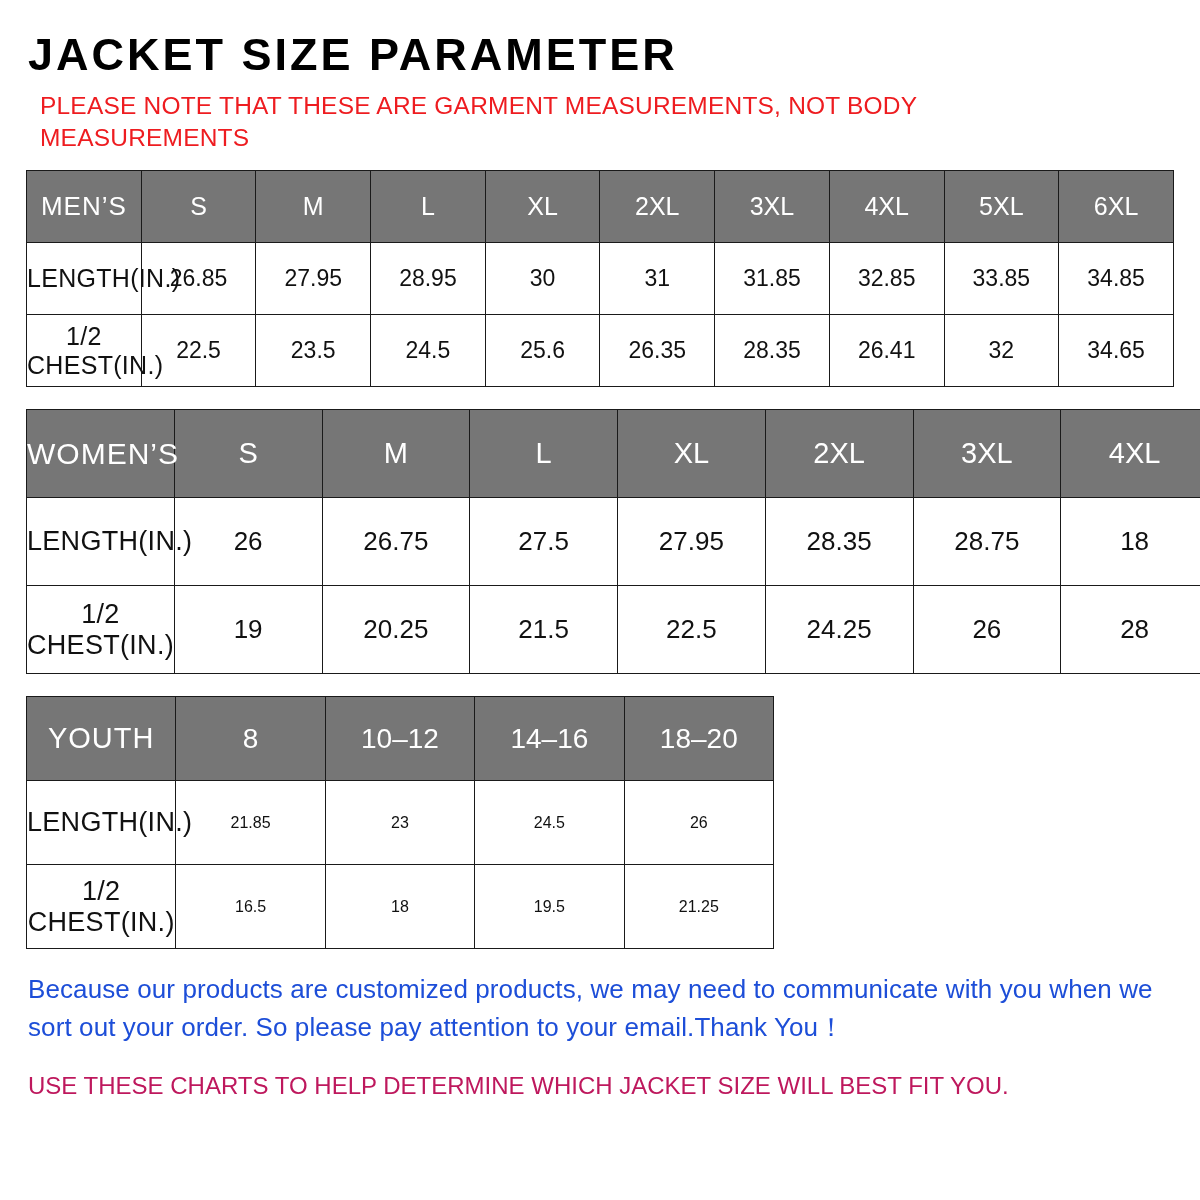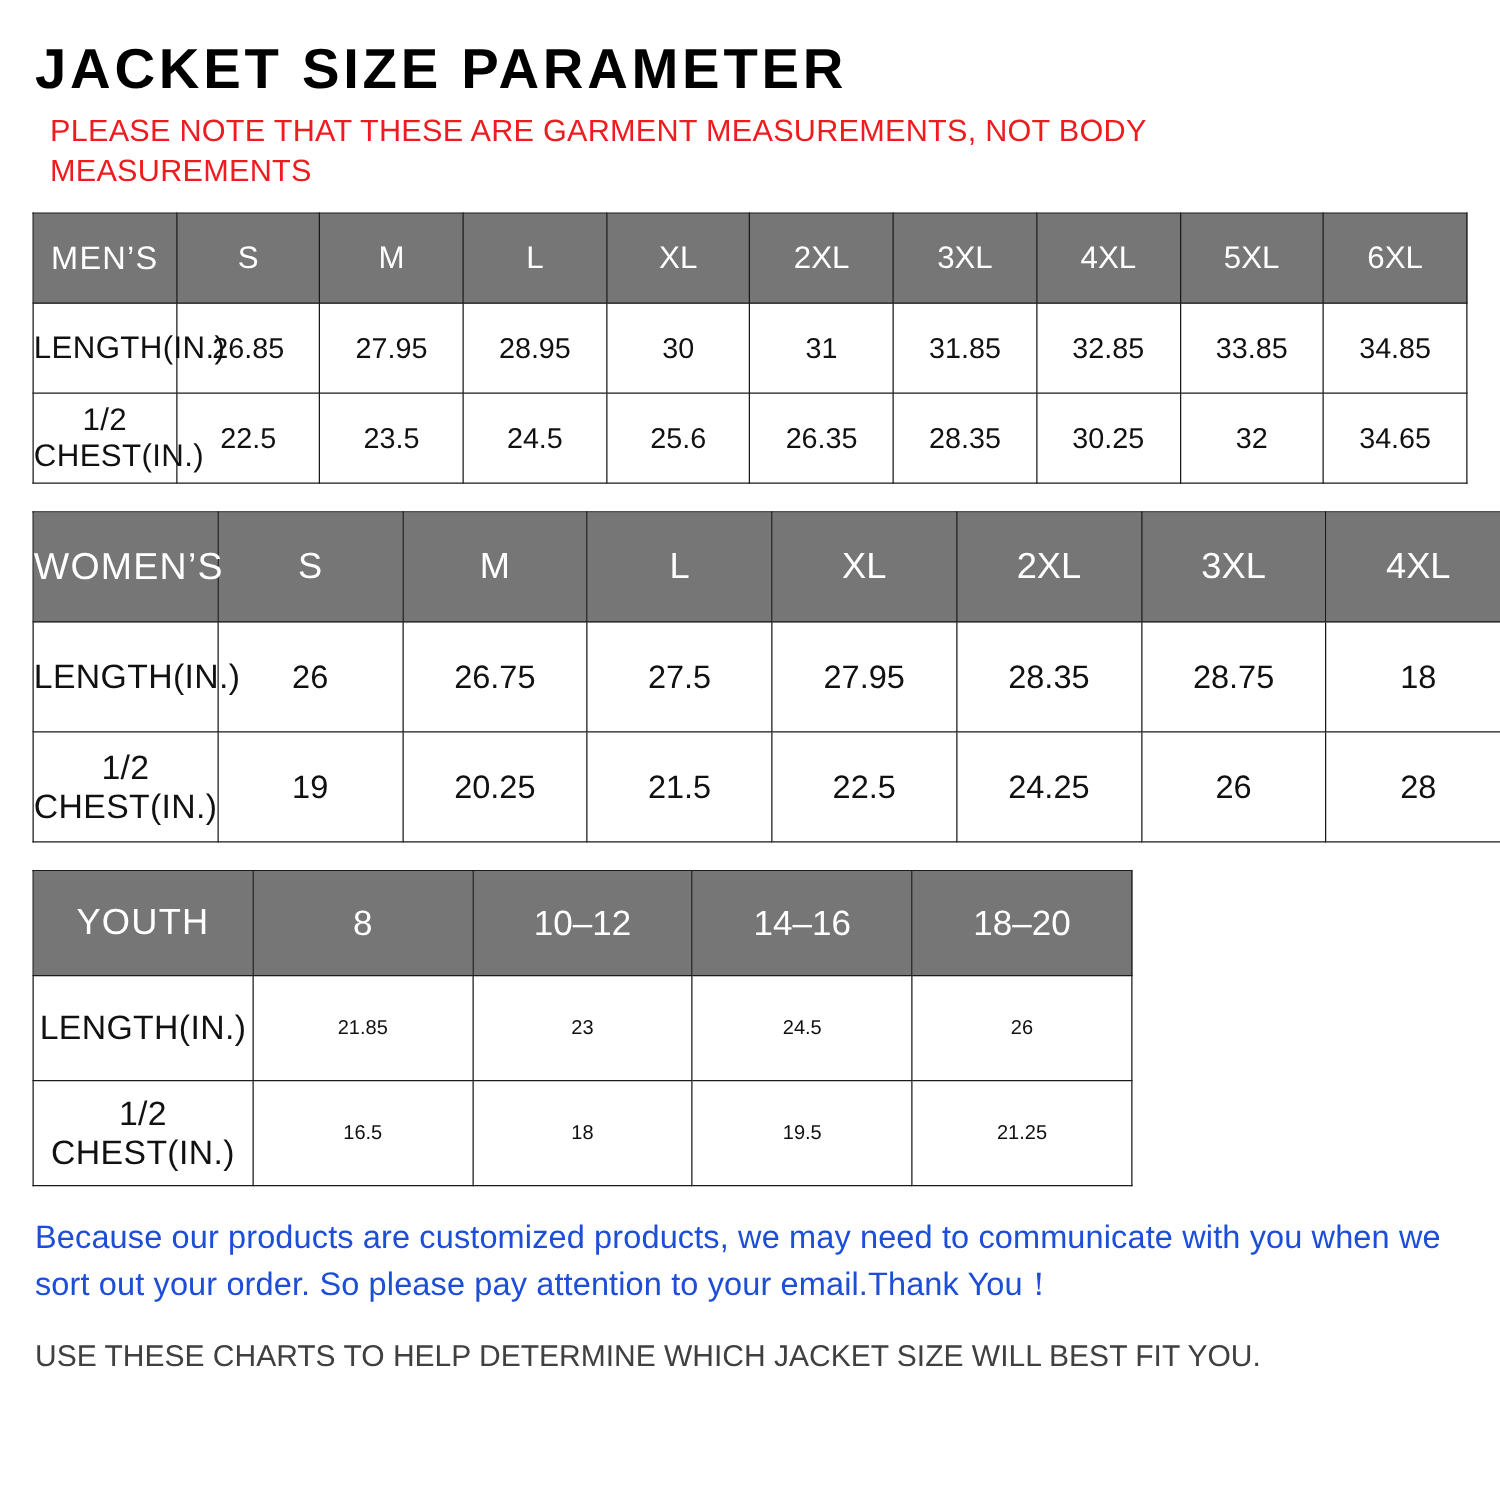--- a/index.html
+++ b/index.html
@@ -76,39 +76,39 @@
   #womens-table { width: 1183px; }
   #womens-table tr { height: 88px; }
   #womens-table td.rowlabel { width: 258px; }
   #womens-table td.val { width: 123px; }
   #womens-table tr.head td.cat { font-size: 30px; }
   #womens-table tr.head td { font-size: 29px; }
   #womens-table td { font-size: 26px; }
   #womens-table td.rowlabel { font-size: 27px; }
 
   
-  #youth-table { width: 880px; }
+  #youth-table { width: 748px; }
   #youth-table tr { height: 84px; }
   #youth-table td.rowlabel { width: 264px; }
   #youth-table td.val { width: 121px; }
   #youth-table tr.head td.cat { font-size: 29px; }
   #youth-table tr.head td { font-size: 28px; }
   #youth-table td { font-size: 16px; }
   #youth-table td.rowlabel { font-size: 27px; }
 
   .note-bottom {
     color: #1d4ed8;
     font-size: 26px;
     line-height: 1.46;
     letter-spacing: 0.1px;
     margin: 14px 0 0 2px;
     max-width: 1150px;
   }
   .note-bottom2 {
-    color: #404040;
+    color: #be185d;
     font-size: 24px;
     line-height: 1.4;
     margin: 22px 0 0 2px;
   }
 </style>
 </head>
 <body>
 
 <div class="page">
 
@@ -143,21 +143,21 @@
         <td class="val">34.85</td>
       </tr>
       <tr>
         <td class="rowlabel">1/2 CHEST(IN.)</td>
         <td class="val">22.5</td>
         <td class="val">23.5</td>
         <td class="val">24.5</td>
         <td class="val">25.6</td>
         <td class="val">26.35</td>
         <td class="val">28.35</td>
-        <td class="val">30.25</td>
+        <td class="val">26.41</td>
         <td class="val">32</td>
         <td class="val">34.65</td>
       </tr>
     </tbody>
   </table>
 
   <table class="sizetable" id="womens-table">
     <tbody>
       <tr class="head">
         <td class="cat">WOMEN’S</td>

